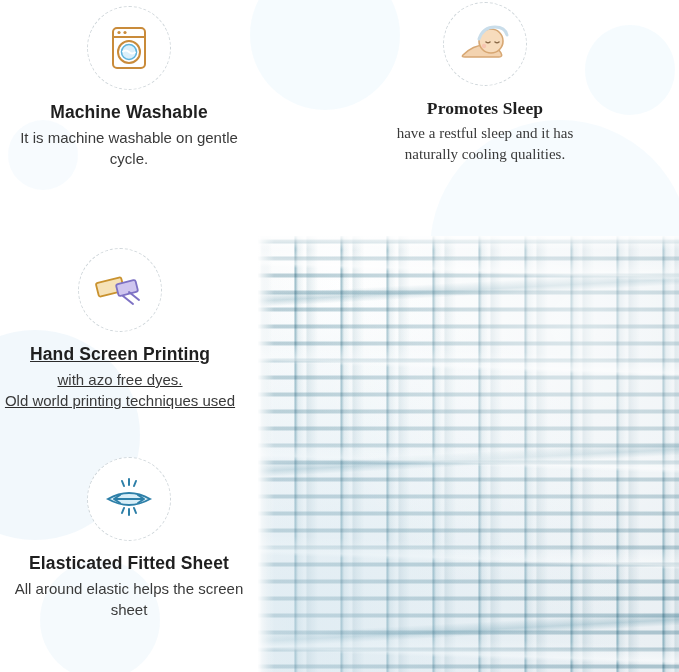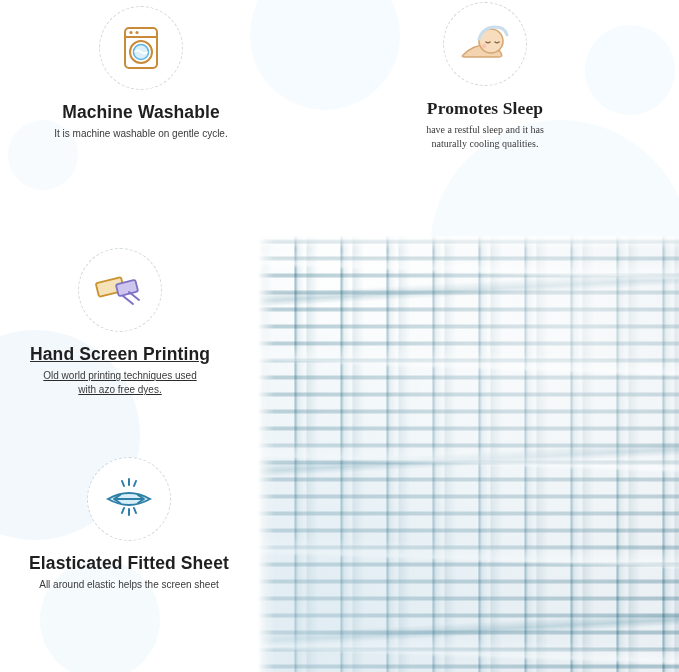--- a/index.html
+++ b/index.html
@@ -121,27 +121,27 @@
   }
   .feature h3 {
     margin: 0 0 4px 0;
     font-size: 17.5px;
     font-weight: 700;
     color: #1f1f1f;
     letter-spacing: .1px;
   }
   .feature p {
     margin: 0;
-    font-size: 10px;
+    font-size: 15px;
     line-height: 1.42;
     color: #3a3a3a;
   }
 
   
-  #f-washable     { left: 4px;   top: 6px;   width: 250px; margin-left: 12px; }
+  #f-washable     { left: 4px;   top: 6px;   width: 250px; }
   #f-sleep        { left: 362px; top: 2px;   width: 246px; font-family: Liberation Serif, serif; }
   #f-printing     { left: 0px;   top: 248px; width: 240px; text-decoration: underline; }
   #f-elastic      { left: 0px;   top: 457px; width: 258px; }
 
   .sr-only { position:absolute; width:1px; height:1px; overflow:hidden; clip:rect(0 0 0 0); }
 </style>
 </head>
 <body>
 
 <div id="stage">
@@ -199,22 +199,22 @@
   <div class="feature" id="f-printing">
     <div class="icon-circle">
       <svg width="54" height="44" viewBox="0 0 54 44" aria-hidden="true">
         <rect x="4" y="12" width="26" height="14" rx="2" transform="rotate(-14 17 19)" fill="#f6e2b8" stroke="#c9922f" stroke-width="1.8"></rect>
         <rect x="24" y="14" width="20" height="12" rx="2" transform="rotate(-14 34 20)" fill="#cfc6ef" stroke="#7e72c4" stroke-width="1.8"></rect>
         <path d="M30 28 l10 8" stroke="#7e72c4" stroke-width="2" stroke-linecap="round"></path>
         <path d="M36 24 l10 8" stroke="#7e72c4" stroke-width="2" stroke-linecap="round"></path>
       </svg>
     </div>
     <h3>Hand Screen Printing</h3>
+    <p>with azo free dyes.</p>
     <p>Old world printing techniques used</p>
-    <p>with azo free dyes.</p>
   </div>
 
   <div class="feature" id="f-elastic">
     <div class="icon-circle">
       <svg width="58" height="44" viewBox="0 0 58 44" aria-hidden="true">
         <path d="M22 4 l2 5 M29 2 l0 6 M36 4 l-2 5" stroke="#2d7fa8" stroke-width="2" stroke-linecap="round"></path>
         <path d="M8 22 q21 -12 42 0 q-21 12 -42 0Z" fill="#d8eef8" stroke="#2d7fa8" stroke-width="2"></path>
         <path d="M14 22 H44" stroke="#2d7fa8" stroke-width="2"></path>
         <path d="M14 22 l6 -4 M14 22 l6 4 M44 22 l-6 -4 M44 22 l-6 4" stroke="#2d7fa8" stroke-width="2" stroke-linecap="round" fill="none"></path>
         <path d="M22 36 l2 -5 M29 38 l0 -6 M36 36 l-2 -5" stroke="#2d7fa8" stroke-width="2" stroke-linecap="round"></path>

